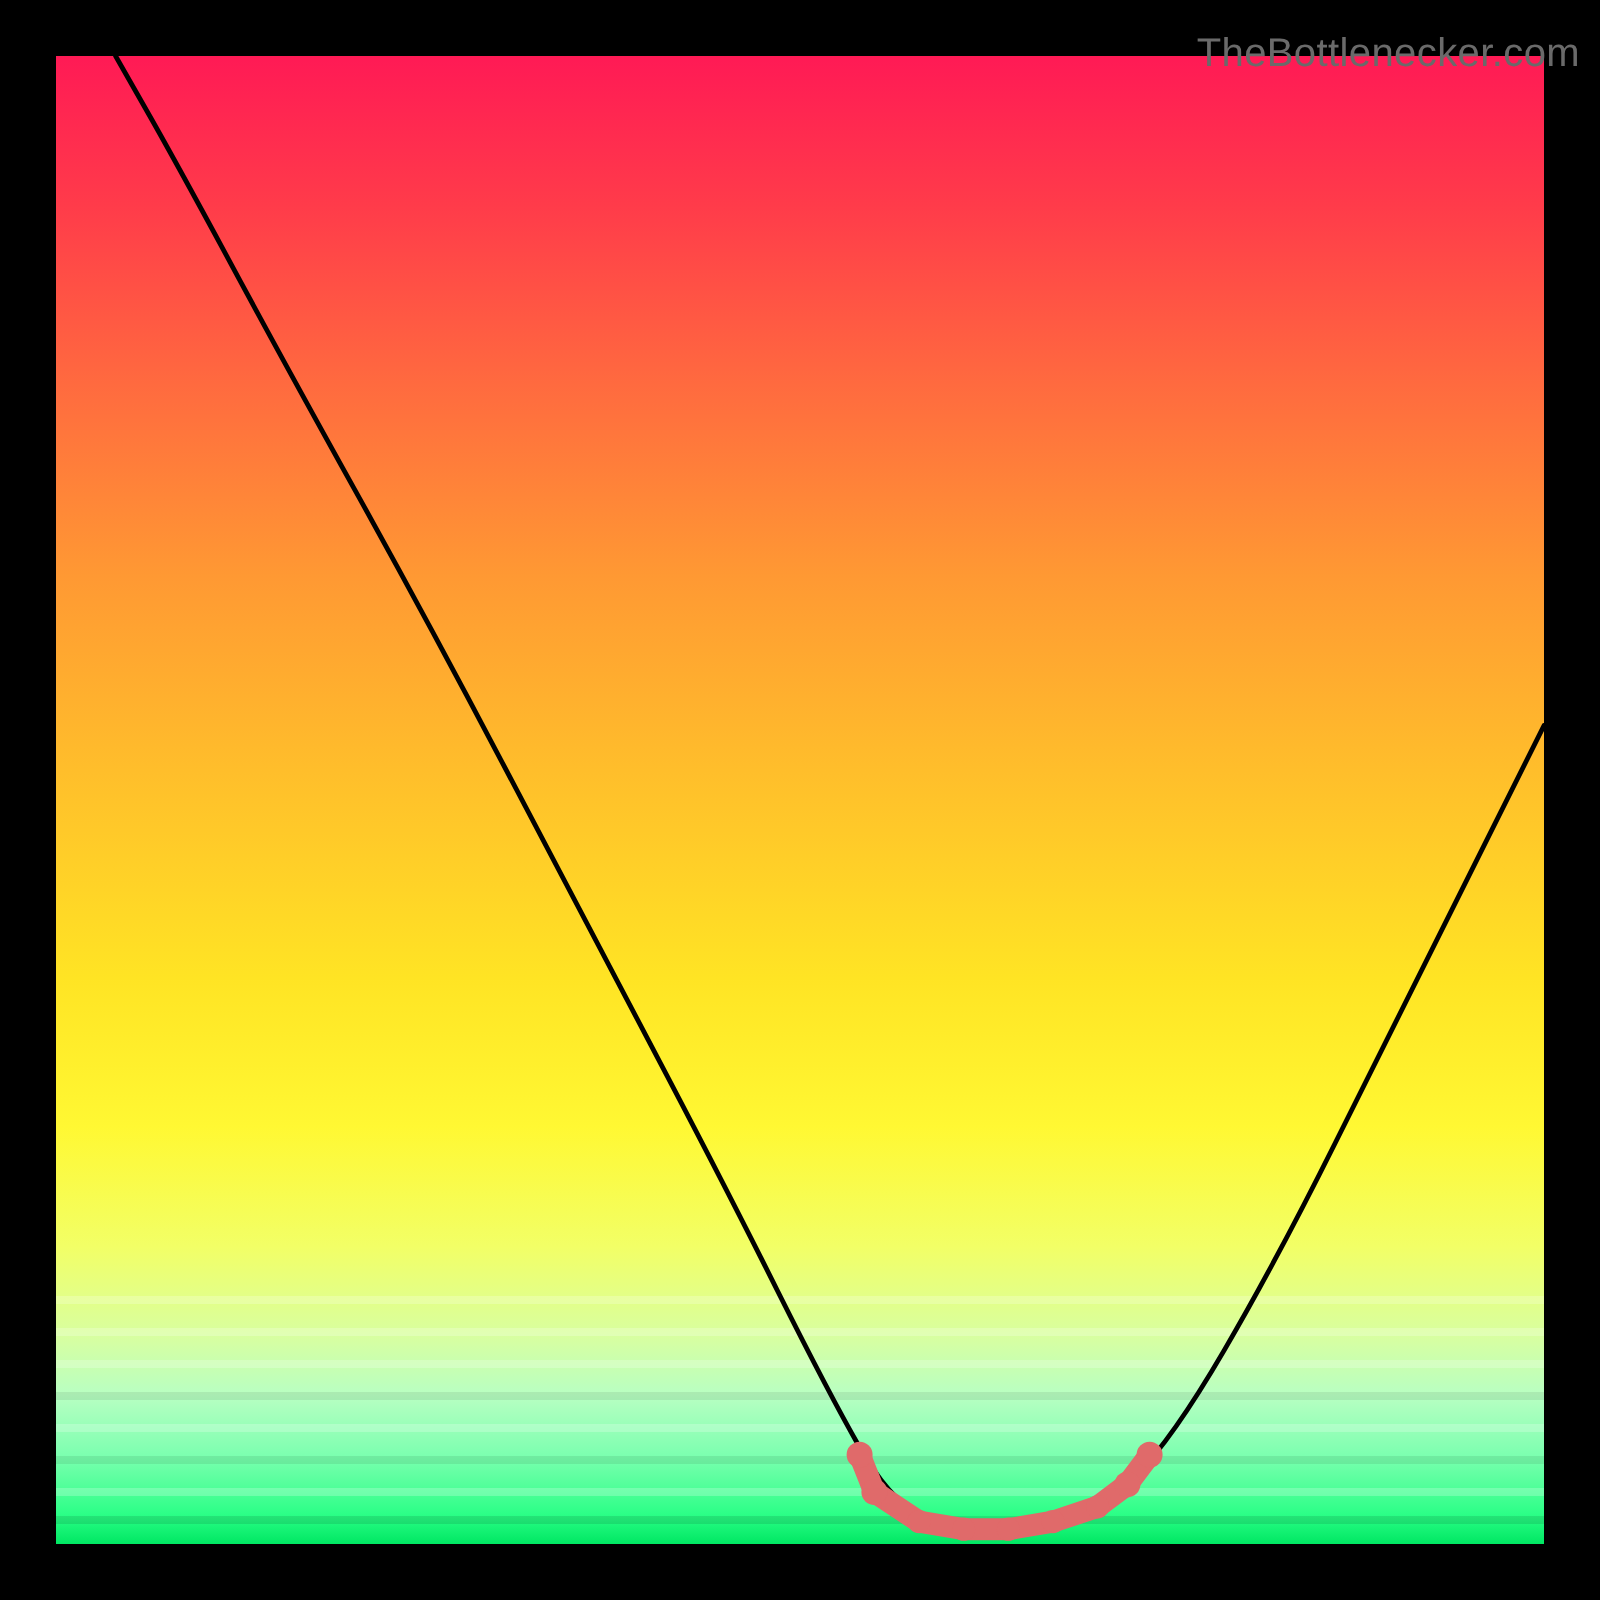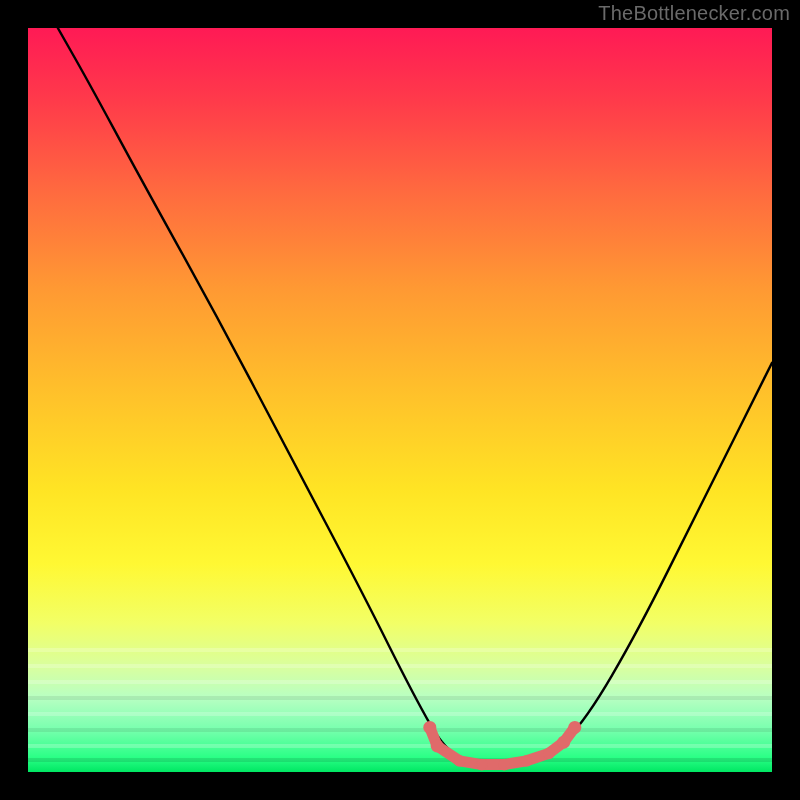--- a/index.html
+++ b/index.html
@@ -12,21 +12,21 @@
     font-family: Arial, Helvetica, sans-serif;
   }
   .stage {
     position: relative;
     width: 800px;
     height: 800px;
     background: #000;
   }
   .watermark {
     position: absolute;
-    top: 2px;
+    top: 16px;
     right: 10px;
     color: #6a6a6a;
     font-size: 20px;
     font-weight: 500;
     letter-spacing: 0.2px;
     z-index: 30;
     user-select: none;
   }
   .plot-area {
     position: absolute;

